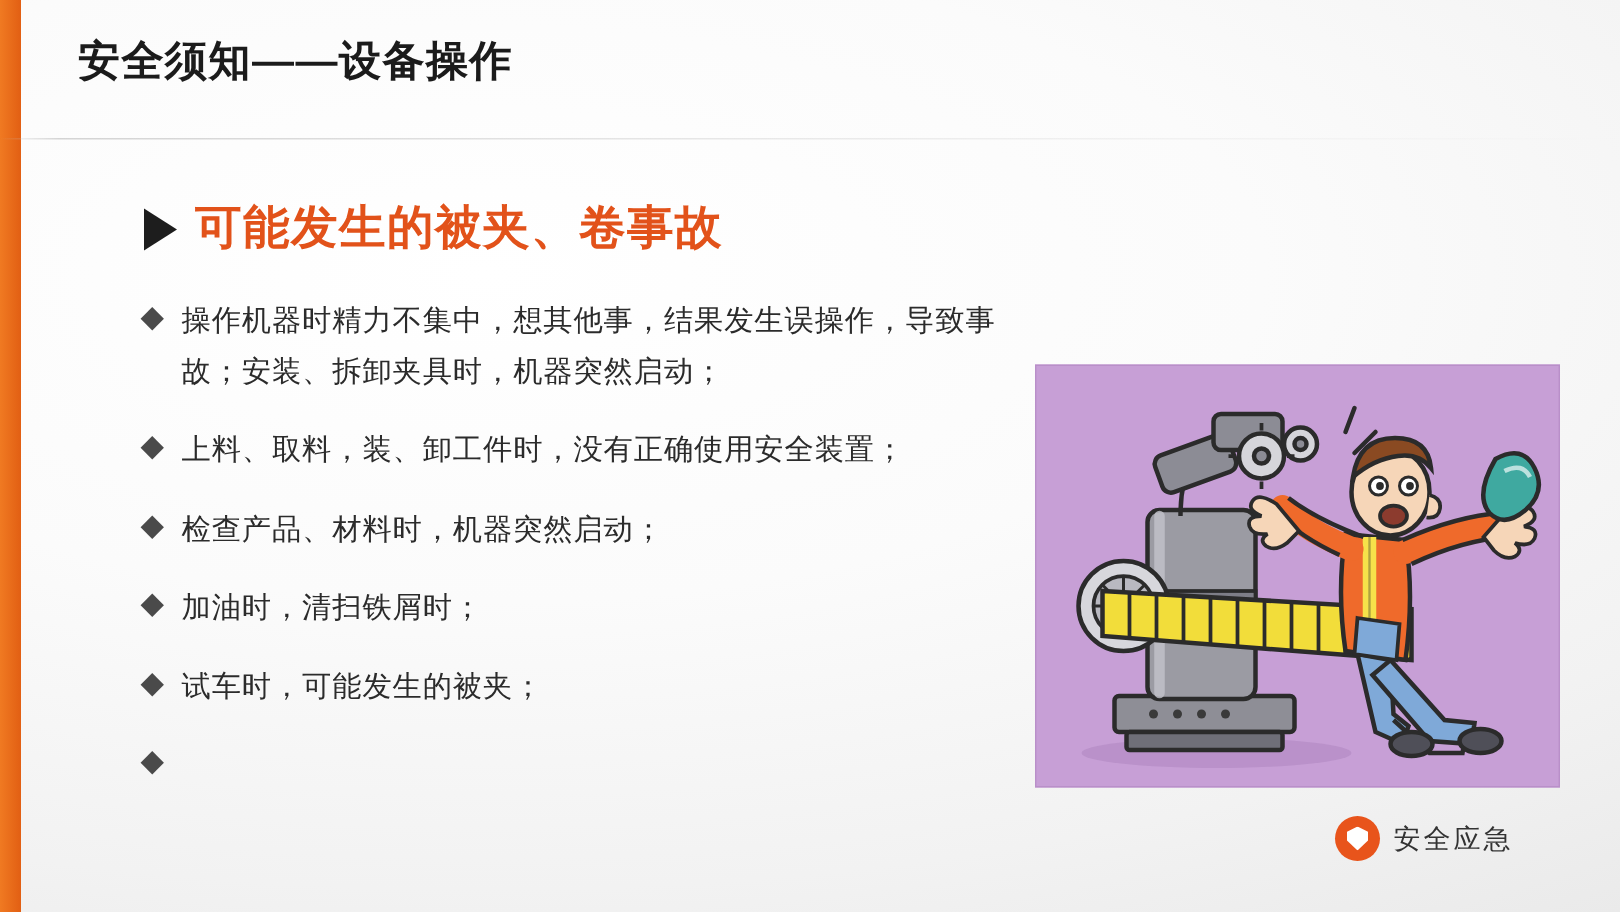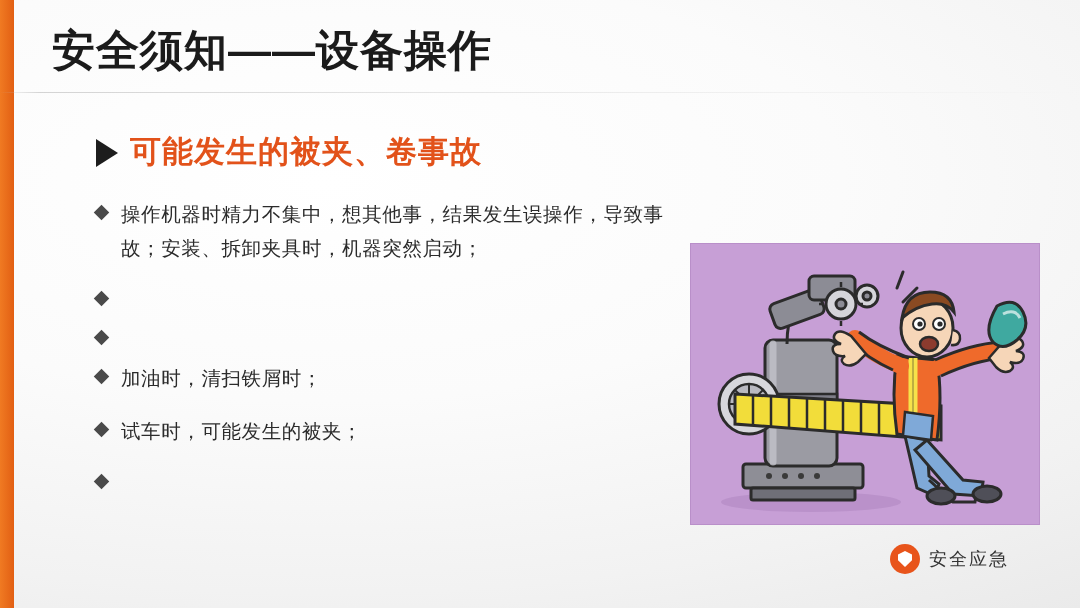--- a/index.html
+++ b/index.html
@@ -36,21 +36,21 @@
     top: 0;
     width: 14px;
     height: 608px;
     background: linear-gradient(to right, #f07a22 0%, #e25f13 100%);
   }
   
   .title {
     position: absolute;
     left: 52px;
     top: 22px;
-    font-size: 43px;
+    font-size: 28px;
     font-weight: bold;
     color: #1b1b1b;
     letter-spacing: 1px;
     white-space: nowrap;
   }
   .title-rule {
     position: absolute;
     left: 0;
     top: 92px;
     width: 1080px;
@@ -172,23 +172,25 @@
     <div class="subhead-text">可能发生的被夹、卷事故</div>
   </div>
 
   <div class="bullets">
     <div class="bullet-row">
       <div class="diamond"></div>
       <div class="bullet-text">操作机器时精力不集中，想其他事，结果发生误操作，导致事故；安装、拆卸夹具时，机器突然启动；</div>
     </div>
     <div class="bullet-row">
       <div class="diamond"></div>
-    </div>
-    <div class="bullet-row">
-      <div class="diamond"></div>
+      <div class="bullet-text">上料、取料，装、卸工件时，没有正确使用安全装置；</div>
+    </div>
+    <div class="bullet-row">
+      <div class="diamond"></div>
+      <div class="bullet-text">检查产品、材料时，机器突然启动；</div>
     </div>
     <div class="bullet-row">
       <div class="diamond"></div>
       <div class="bullet-text">加油时，清扫铁屑时；</div>
     </div>
     <div class="bullet-row">
       <div class="diamond"></div>
       <div class="bullet-text">试车时，可能发生的被夹；</div>
     </div>
     <div class="bullet-row">

